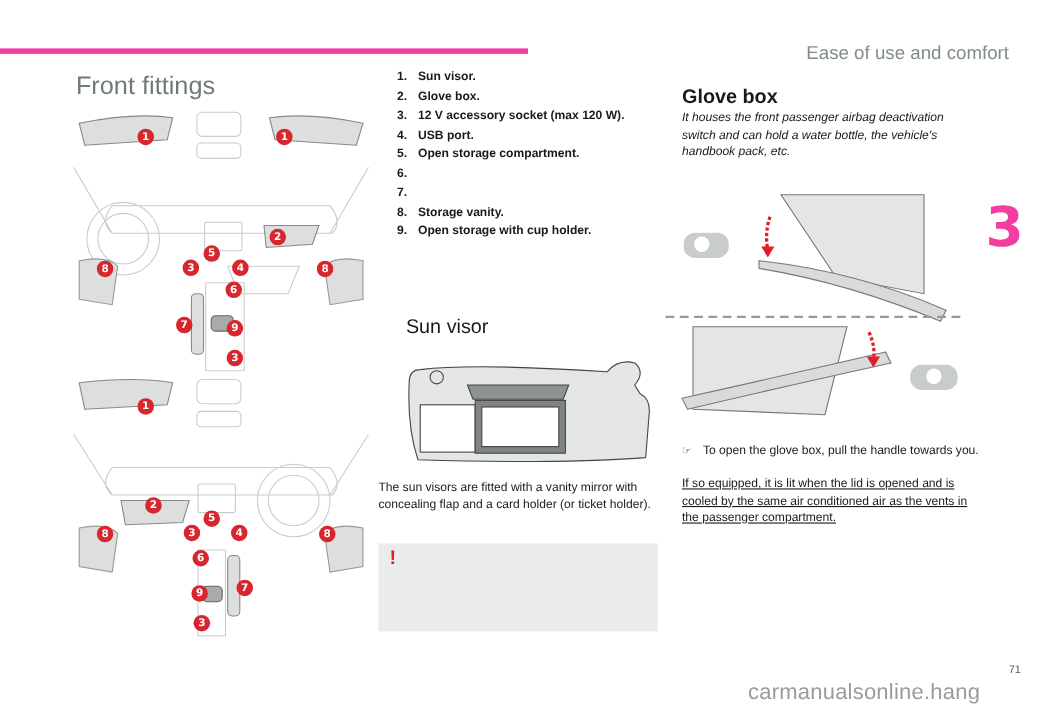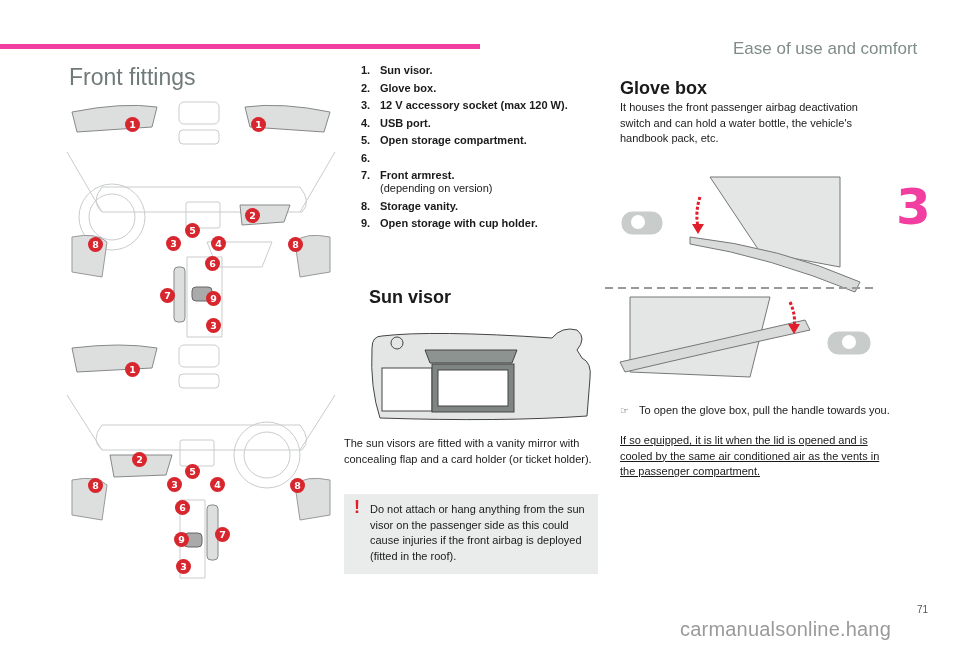--- a/index.html
+++ b/index.html
@@ -17,31 +17,31 @@
   .diagram { position: absolute; left: 62px; width: 278px; }
   .diagram.top { top: 92px; height: 246px; }
   .diagram.bottom { top: 340px; height: 240px; }
   .diagram svg { width: 100%; height: 100%; display: block; }
 
   .items-list { position: absolute; left: 361px; top: 64px; width: 250px; list-style: none; }
   .items-list li { display: flex; font-size: 11px; font-weight: bold; line-height: 13px; margin-bottom: 4.5px; }
   .items-list li .num { width: 19px; flex-shrink: 0; }
   .items-list li .sub { display: block; font-weight: normal; }
 
-  .h-sunvisor { position: absolute; left: 369px; top: 287px; font-size: 18px; font-weight: bold; }
+  .h-sunvisor { position: absolute; left: 369px; top: 287px; font-size: 18px; font-weight: normal; }
   .sunvisor-img { position: absolute; left: 362px; top: 318px; width: 236px; height: 110px; }
 
   .para { position: absolute; font-size: 11px; line-height: 15.5px; color: #1a1a1a; }
   .p-sunvisor { left: 344px; top: 436px; width: 256px; }
 
   .warning-box { position: absolute; left: 344px; top: 494px; width: 254px; height: 80px; background: #e9eceb; padding: 8px 8px 0 26px; font-size: 11px; line-height: 15.5px; }
   .warning-box .excl { position: absolute; left: 10px; top: 6px; color: #e11d2a; font-weight: bold; font-size: 18px; }
 
   .h-glovebox { position: absolute; left: 620px; top: 78px; font-size: 18px; font-weight: bold; }
-  .p-glovebox { left: 620px; top: 100px; width: 260px; }
+  .p-glovebox { left: 620px; top: 100px; width: 260px; font-style: italic; }
 
   .glove-img { position: absolute; left: 600px; top: 172px; width: 280px; height: 225px; }
 
   .instr { position: absolute; left: 620px; top: 403px; width: 270px; font-size: 11px; line-height: 15.5px; }
   .instr .bullet { position: absolute; left: 0; top: 0; font-size: 10px; color: #555; }
   .instr .text { padding-left: 19px; display: block; }
   .p-equipped { left: 620px; top: 433px; width: 270px; text-decoration: underline; }
 </style>
 </head>
 <body>
@@ -138,21 +138,20 @@
     </li>
   <li>
       <span class="num">5.</span>
       <span>Open storage compartment.</span>
     </li>
   <li>
       <span class="num">6.</span>
     </li>
   <li>
       <span class="num">7.</span>
-      <span><span>Front armrest.</span><span class="sub">(depending on version)</span></span>
     </li>
   <li>
       <span class="num">8.</span>
       <span>Storage vanity.</span>
     </li>
   <li>
       <span class="num">9.</span>
       <span>Open storage with cup holder.</span>
     </li>
 </ul>
@@ -167,21 +166,20 @@
     <path d="M63,32 L155,32 L150,45 L68,45 Z" fill="#8d9390" stroke="#444"></path>
     <rect x="70" y="46" width="82" height="48" fill="#7f8582" stroke="#444"></rect>
     <rect x="76" y="52" width="70" height="36" fill="#fff" stroke="#444"></rect>
   </svg>
 </div>
 
 <p class="para p-sunvisor">The sun visors are fitted with a vanity mirror with concealing flap and a card holder (or ticket holder).</p>
 
 <div class="warning-box">
   <span class="excl">!</span>
-  <span>Do not attach or hang anything from the sun visor on the passenger side as this could cause injuries if the front airbag is deployed (fitted in the roof).</span>
 </div>
 
 <h2 class="h-glovebox">Glove box</h2>
 <p class="para p-glovebox">It houses the front passenger airbag deactivation switch and can hold a water bottle, the vehicle's handbook pack, etc.</p>
 
 <div class="glove-img">
   <svg viewBox="0 0 280 225" width="280" height="225" fill="none" stroke="#777" stroke-width="1">
     <path d="M110,5 L240,5 L240,95 L160,80 Z" fill="#e4e6e5"></path>
     <path d="M90,65 Q180,75 260,110 L255,120 Q170,85 90,72 Z" fill="#d8dbda"></path>
     <rect x="22" y="40" width="40" height="22" rx="10" fill="#c8cccb" stroke="#c8cccb"></rect>

